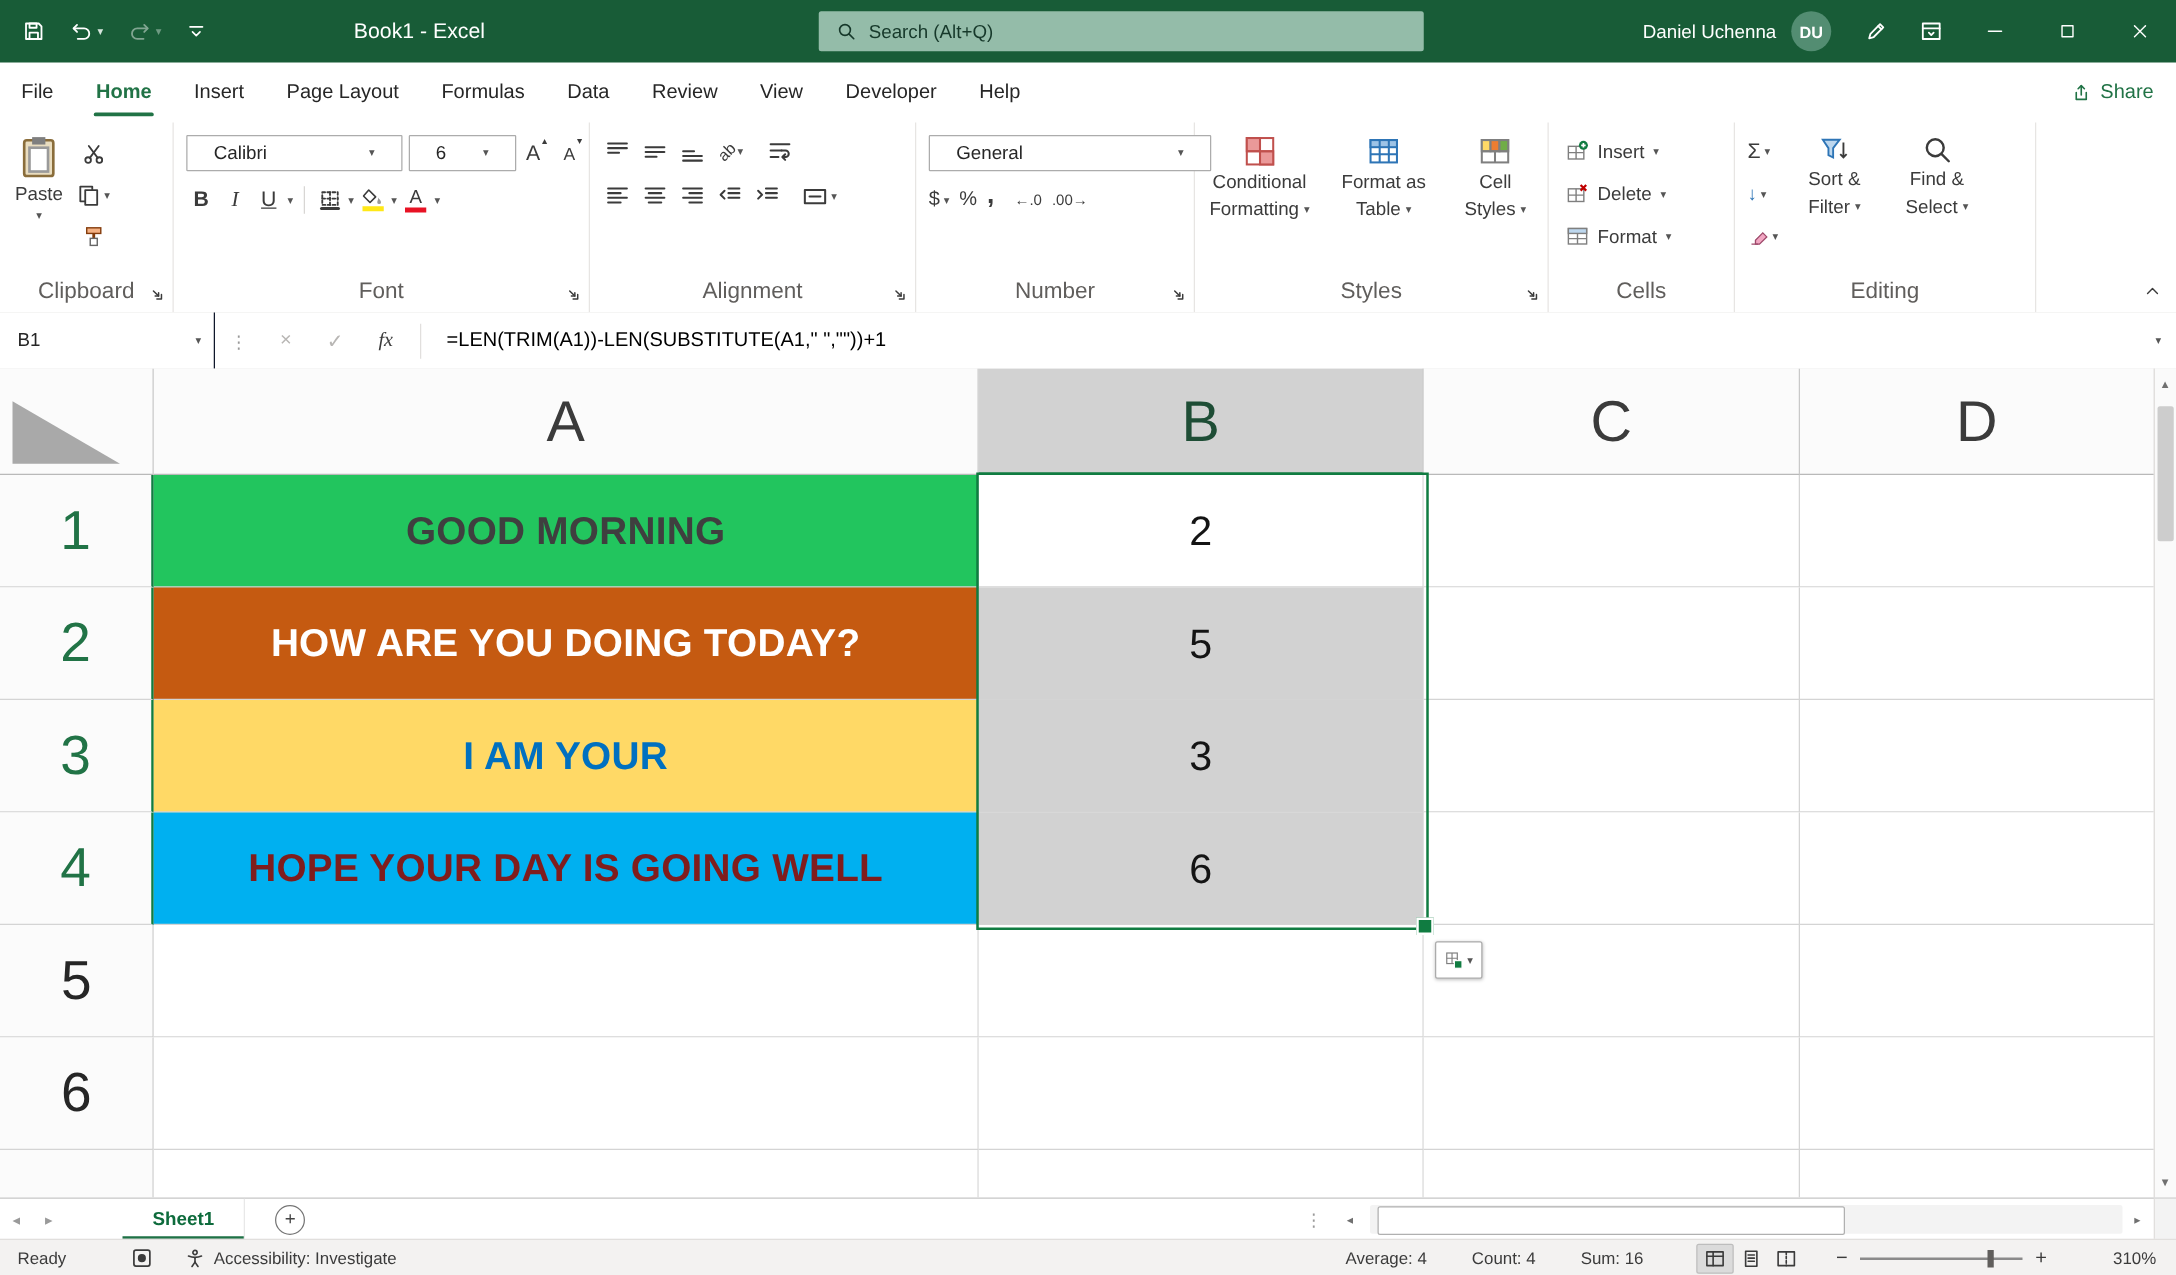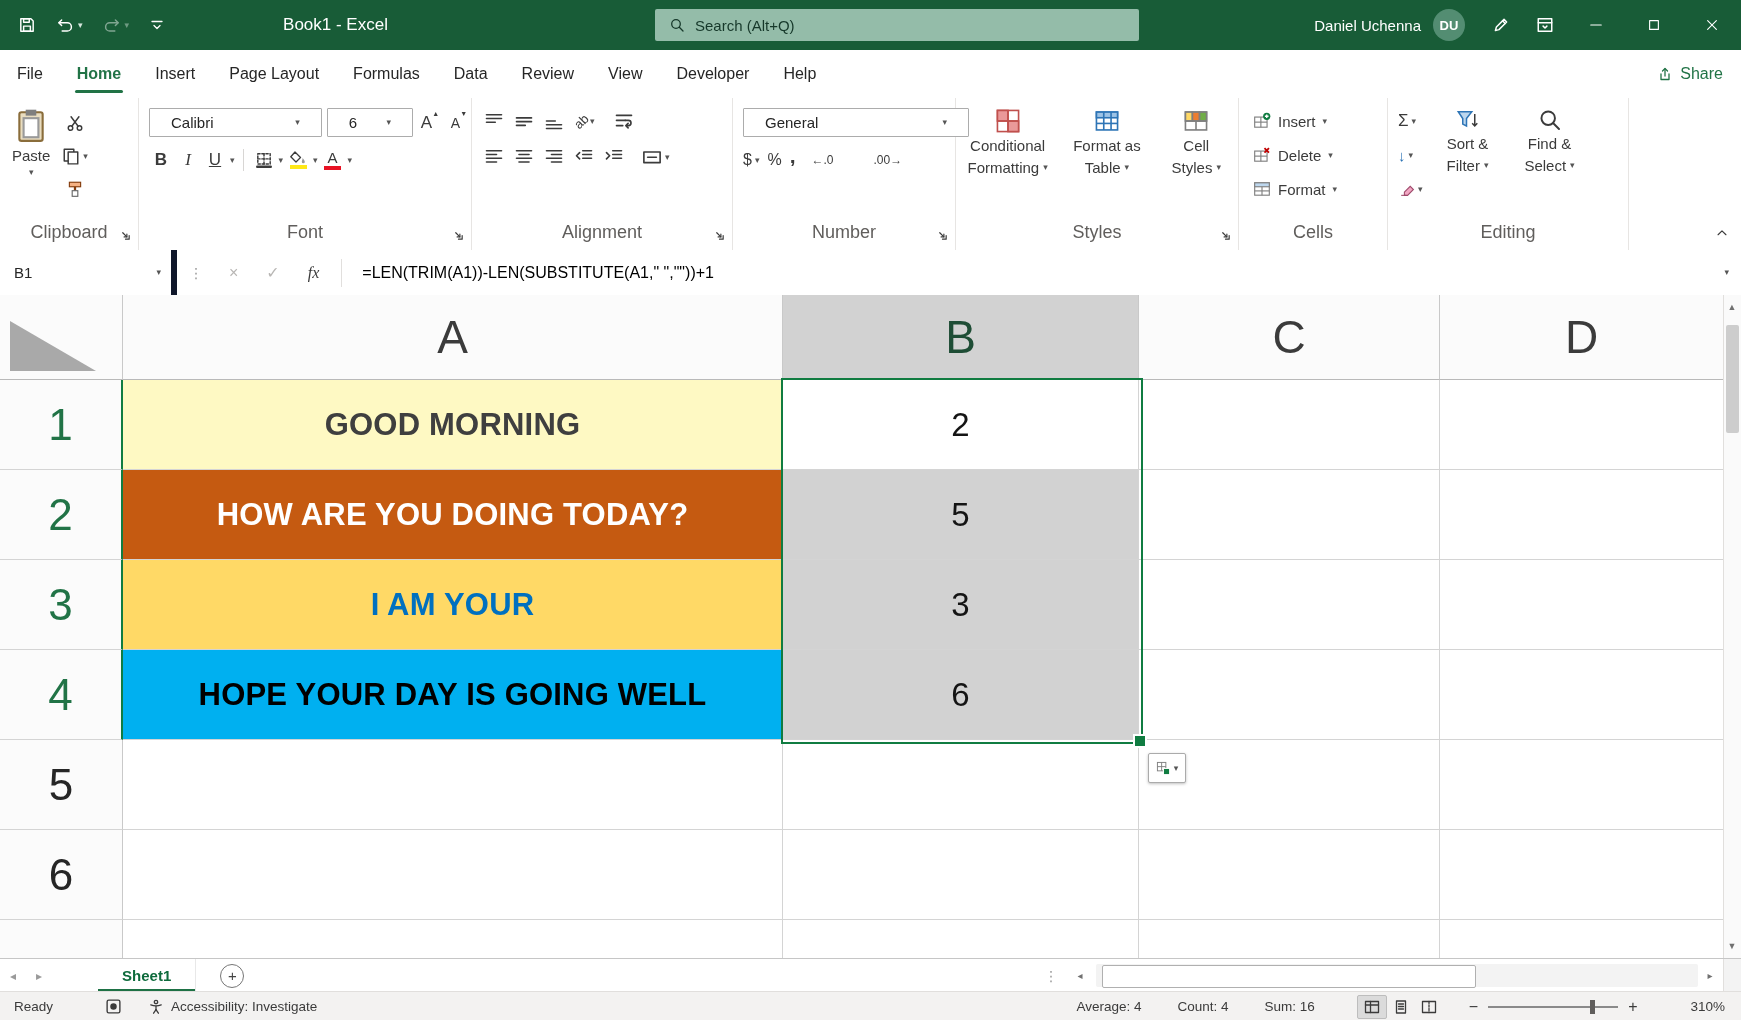--- a/index.html
+++ b/index.html
@@ -42,21 +42,21 @@
   .combo{height:27px;border:1px solid #ACACAC;background:#fff;display:flex;align-items:center;font-size:15px;color:#262626;padding:0 21px;justify-content:space-between;border-radius:1px;}
   .icnbtn{display:flex;align-items:center;justify-content:center;color:#3b3b3b;min-width:24px;height:26px;}
   .fmt{font-size:17px;width:24px;}
   .colstack{flex-direction:column;gap:1px;height:26px;}
   .colorbar{width:17px;height:4px;display:block;}
   .rowbtn{display:flex;align-items:center;gap:7px;font-size:15px;color:#3b3b3b;height:26px;}
   .minibtn{display:flex;align-items:center;gap:3px;height:26px;color:#3b3b3b;}
 
   
   .fbar{position:absolute;top:250px;left:0;width:100%;height:45px;background:#fff;border-bottom:1px solid #CInvalid;border-bottom:1px solid #C9C9C9;display:flex;align-items:center;}
-  .namebox{width:157px;height:45px;display:flex;align-items:center;padding-left:14px;font-size:15px;color:#262626;position:relative;border-right:6px solid #0f172a;text-align:right;}
+  .namebox{width:157px;height:45px;display:flex;align-items:center;padding-left:14px;font-size:15px;color:#262626;position:relative;border-right:1px solid #0f172a;text-align:right;}
   .namebox .chev{position:absolute;right:10px;}
   .fdots{color:#999;font-size:14px;padding:0 12px;}
   .fbtn{padding:0 14px;font-size:16px;}
   .dim2{color:#B8B6B4;}
   .fx{font-family:"Liberation Serif",serif;font-style:italic;color:#3b3b3b;}
   .fsep{width:1px;height:28px;background:#E1DFDD;margin:0 8px;}
   .formula-text{font-size:16px;color:#000;margin-left:12px;white-space:nowrap;}
 
   
   .gridwrap{position:absolute;top:295px;left:0;width:1741px;height:663px;background:#fff;}
@@ -416,21 +416,21 @@
           </span>
           <span class="minibtn" style="font-size:16px;">
             <span>%</span>
           </span>
           <span class="minibtn" style="font-size:21px;font-weight:700;">
             <span style="margin-top:-8px;">,</span>
           </span>
           <span class="minibtn" style="font-size:12px;margin-left:8px;">
             <span>←.0</span>
           </span>
-          <span class="minibtn" style="font-size:12px;margin-left:32px;">
+          <span class="minibtn" style="font-size:12px;">
             <span>.00→</span>
           </span>
         </div>
       </div>
       <span class="glabel">Number</span>
       <span class="launcher">
         <svg class="ic" width="11" height="11" viewBox="0 0 12 12">
             <path d="M10 6v4H6"></path>
             <path d="M3 3l4.5 4.5"></path>
             <path d="M7.5 4.5v3h-3"></path>
@@ -601,39 +601,39 @@
     <div class="sheetgrid">
       <div class="corner">
           <span class="corner-tri"></span>
         </div>
       <div class="hcell">A</div>
       <div class="hcell selcol">B</div>
       <div class="hcell">C</div>
       <div class="hcell">D</div>
 
       <div class="rhead selrow">1</div>
-      <div class="cell acell" style="background: #fef9c3; color: rgb(63, 63, 63);">GOOD MORNING</div>
+      <div class="cell acell" style="background: #22c55e; color: rgb(63, 63, 63);">GOOD MORNING</div>
       <div class="cell bcell">2</div>
       <div class="cell"></div>
       <div class="cell"></div>
 
       <div class="rhead selrow">2</div>
       <div class="cell acell" style="background: rgb(197, 90, 17); color: rgb(255, 255, 255);">HOW ARE YOU DOING TODAY?</div>
       <div class="cell bcell" style="background: rgb(210, 210, 210);">5</div>
       <div class="cell"></div>
       <div class="cell"></div>
 
       <div class="rhead selrow">3</div>
       <div class="cell acell" style="background: rgb(255, 217, 102); color: rgb(0, 112, 192);">I AM YOUR</div>
       <div class="cell bcell" style="background: rgb(210, 210, 210);">3</div>
       <div class="cell"></div>
       <div class="cell"></div>
 
       <div class="rhead selrow">4</div>
-      <div class="cell acell" style="background: rgb(0, 176, 240); color: #000000;">HOPE YOUR DAY IS GOING WELL</div>
+      <div class="cell acell" style="background: rgb(0, 176, 240); color: #7f1d1d;">HOPE YOUR DAY IS GOING WELL</div>
       <div class="cell bcell" style="background: rgb(210, 210, 210);">6</div>
       <div class="cell"></div>
       <div class="cell"></div>
 
       <div class="rhead">5</div>
       <div class="cell"></div>
       <div class="cell"></div>
       <div class="cell"></div>
       <div class="cell"></div>
 

